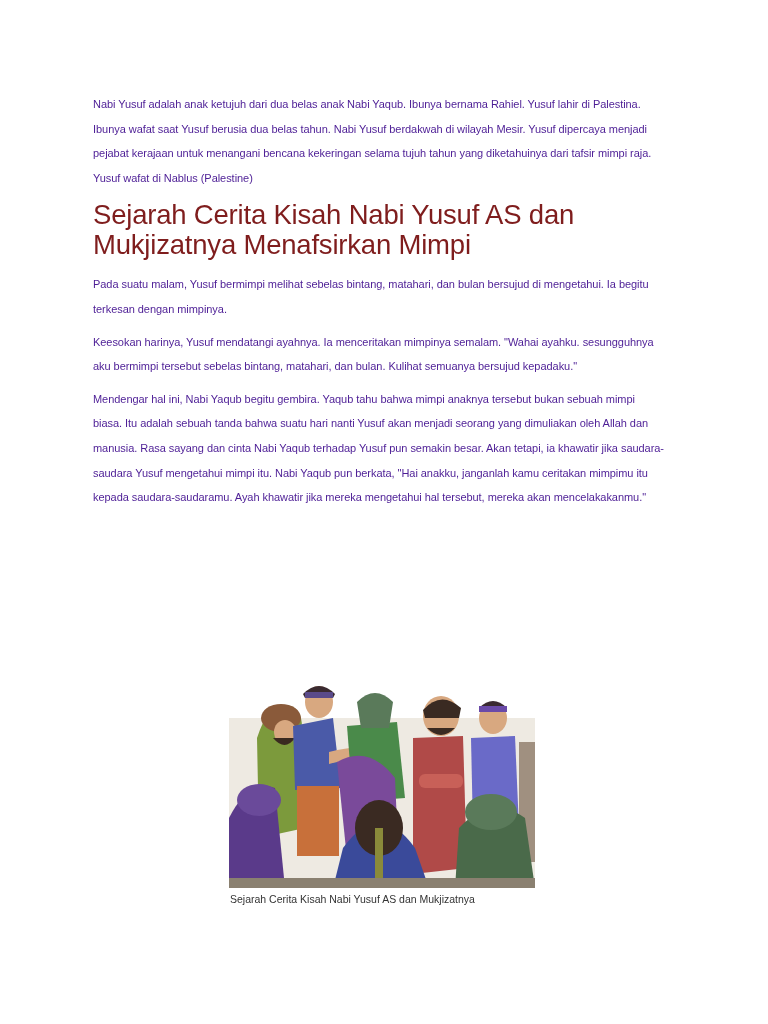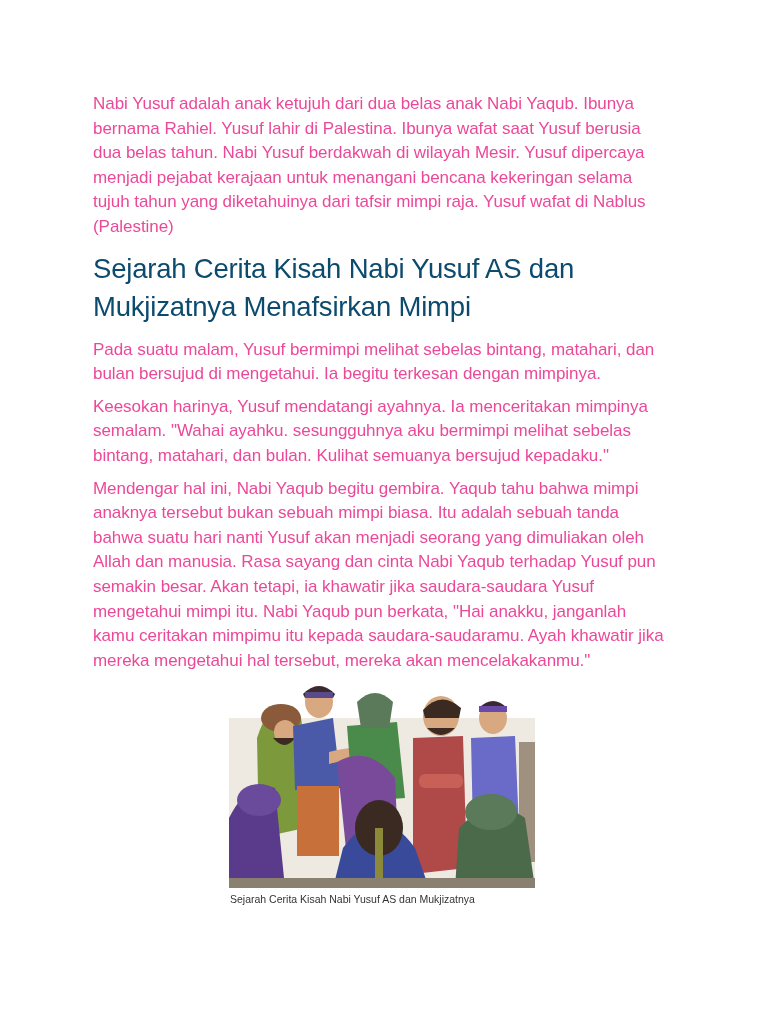--- a/index.html
+++ b/index.html
@@ -15,34 +15,34 @@
       font-family: "Liberation Sans", sans-serif;
       color: #4a4a4a;
     }
     .content {
       position: absolute;
       left: 93px;
       top: 92px;
       width: 590px;
     }
     .para {
-      font-size: 17px;
+      font-size: 11px;
       line-height: 24.6px;
       margin: 0 17px 8px 0;
-      color: #ec4899;
+      color: #4c1d95;
       letter-spacing: -0.05px;
     }
     .para.first {
       margin-bottom: 10px;
     }
     .heading {
       font-size: 27.5px;
-      line-height: 38px;
+      line-height: 30px;
       font-weight: normal;
-      color: #0c4a6e;
+      color: #7f1d1d;
       margin: 6px 0 12px 0;
       letter-spacing: -0.2px;
     }
     .figure {
       position: absolute;
       left: 229px;
       top: 678px;
       width: 247px;
       text-align: center;
     }
@@ -61,21 +61,21 @@
       white-space: nowrap;
     }
   </style>
 </head>
 <body>
 
 <div class="content">
   <p class="para first">Nabi Yusuf adalah anak ketujuh dari dua belas anak Nabi Yaqub. Ibunya bernama Rahiel. Yusuf lahir di Palestina. Ibunya wafat saat Yusuf berusia dua belas tahun. Nabi Yusuf berdakwah di wilayah Mesir. Yusuf dipercaya menjadi pejabat kerajaan untuk menangani bencana kekeringan selama tujuh tahun yang diketahuinya dari tafsir mimpi raja. Yusuf wafat di Nablus (Palestine)</p>
   <h2 class="heading">Sejarah Cerita Kisah Nabi Yusuf AS dan Mukjizatnya Menafsirkan Mimpi</h2>
   <p class="para">Pada suatu malam, Yusuf bermimpi melihat sebelas bintang, matahari, dan bulan bersujud di mengetahui. Ia begitu terkesan dengan mimpinya.</p>
-  <p class="para">Keesokan harinya, Yusuf mendatangi ayahnya. Ia menceritakan mimpinya semalam. "Wahai ayahku. sesungguhnya aku bermimpi melihat sebelas bintang, matahari, dan bulan. Kulihat semuanya bersujud kepadaku."</p>
+  <p class="para">Keesokan harinya, Yusuf mendatangi ayahnya. Ia menceritakan mimpinya semalam. "Wahai ayahku. sesungguhnya aku bermimpi tersebut sebelas bintang, matahari, dan bulan. Kulihat semuanya bersujud kepadaku."</p>
   <p class="para">Mendengar hal ini, Nabi Yaqub begitu gembira. Yaqub tahu bahwa mimpi anaknya tersebut bukan sebuah mimpi biasa. Itu adalah sebuah tanda bahwa suatu hari nanti Yusuf akan menjadi seorang yang dimuliakan oleh Allah dan manusia. Rasa sayang dan cinta Nabi Yaqub terhadap Yusuf pun semakin besar. Akan tetapi, ia khawatir jika saudara-saudara Yusuf mengetahui mimpi itu. Nabi Yaqub pun berkata, "Hai anakku, janganlah kamu ceritakan mimpimu itu kepada saudara-saudaramu. Ayah khawatir jika mereka mengetahui hal tersebut, mereka akan mencelakakanmu."</p>
 </div>
 
 <div class="figure">
   <div class="illustration">
     <svg width="306" height="210" viewBox="0 0 306 210" xmlns="http://www.w3.org/2000/svg">
       <rect x="0" y="0" width="306" height="210" fill="#ffffff"></rect>
       <rect x="0" y="40" width="306" height="170" fill="#eeeae2"></rect>
 
       <path d="M28 60 Q40 22 62 28 Q76 34 72 58 L76 150 L30 160 Z" fill="#7c9a3c"></path>

